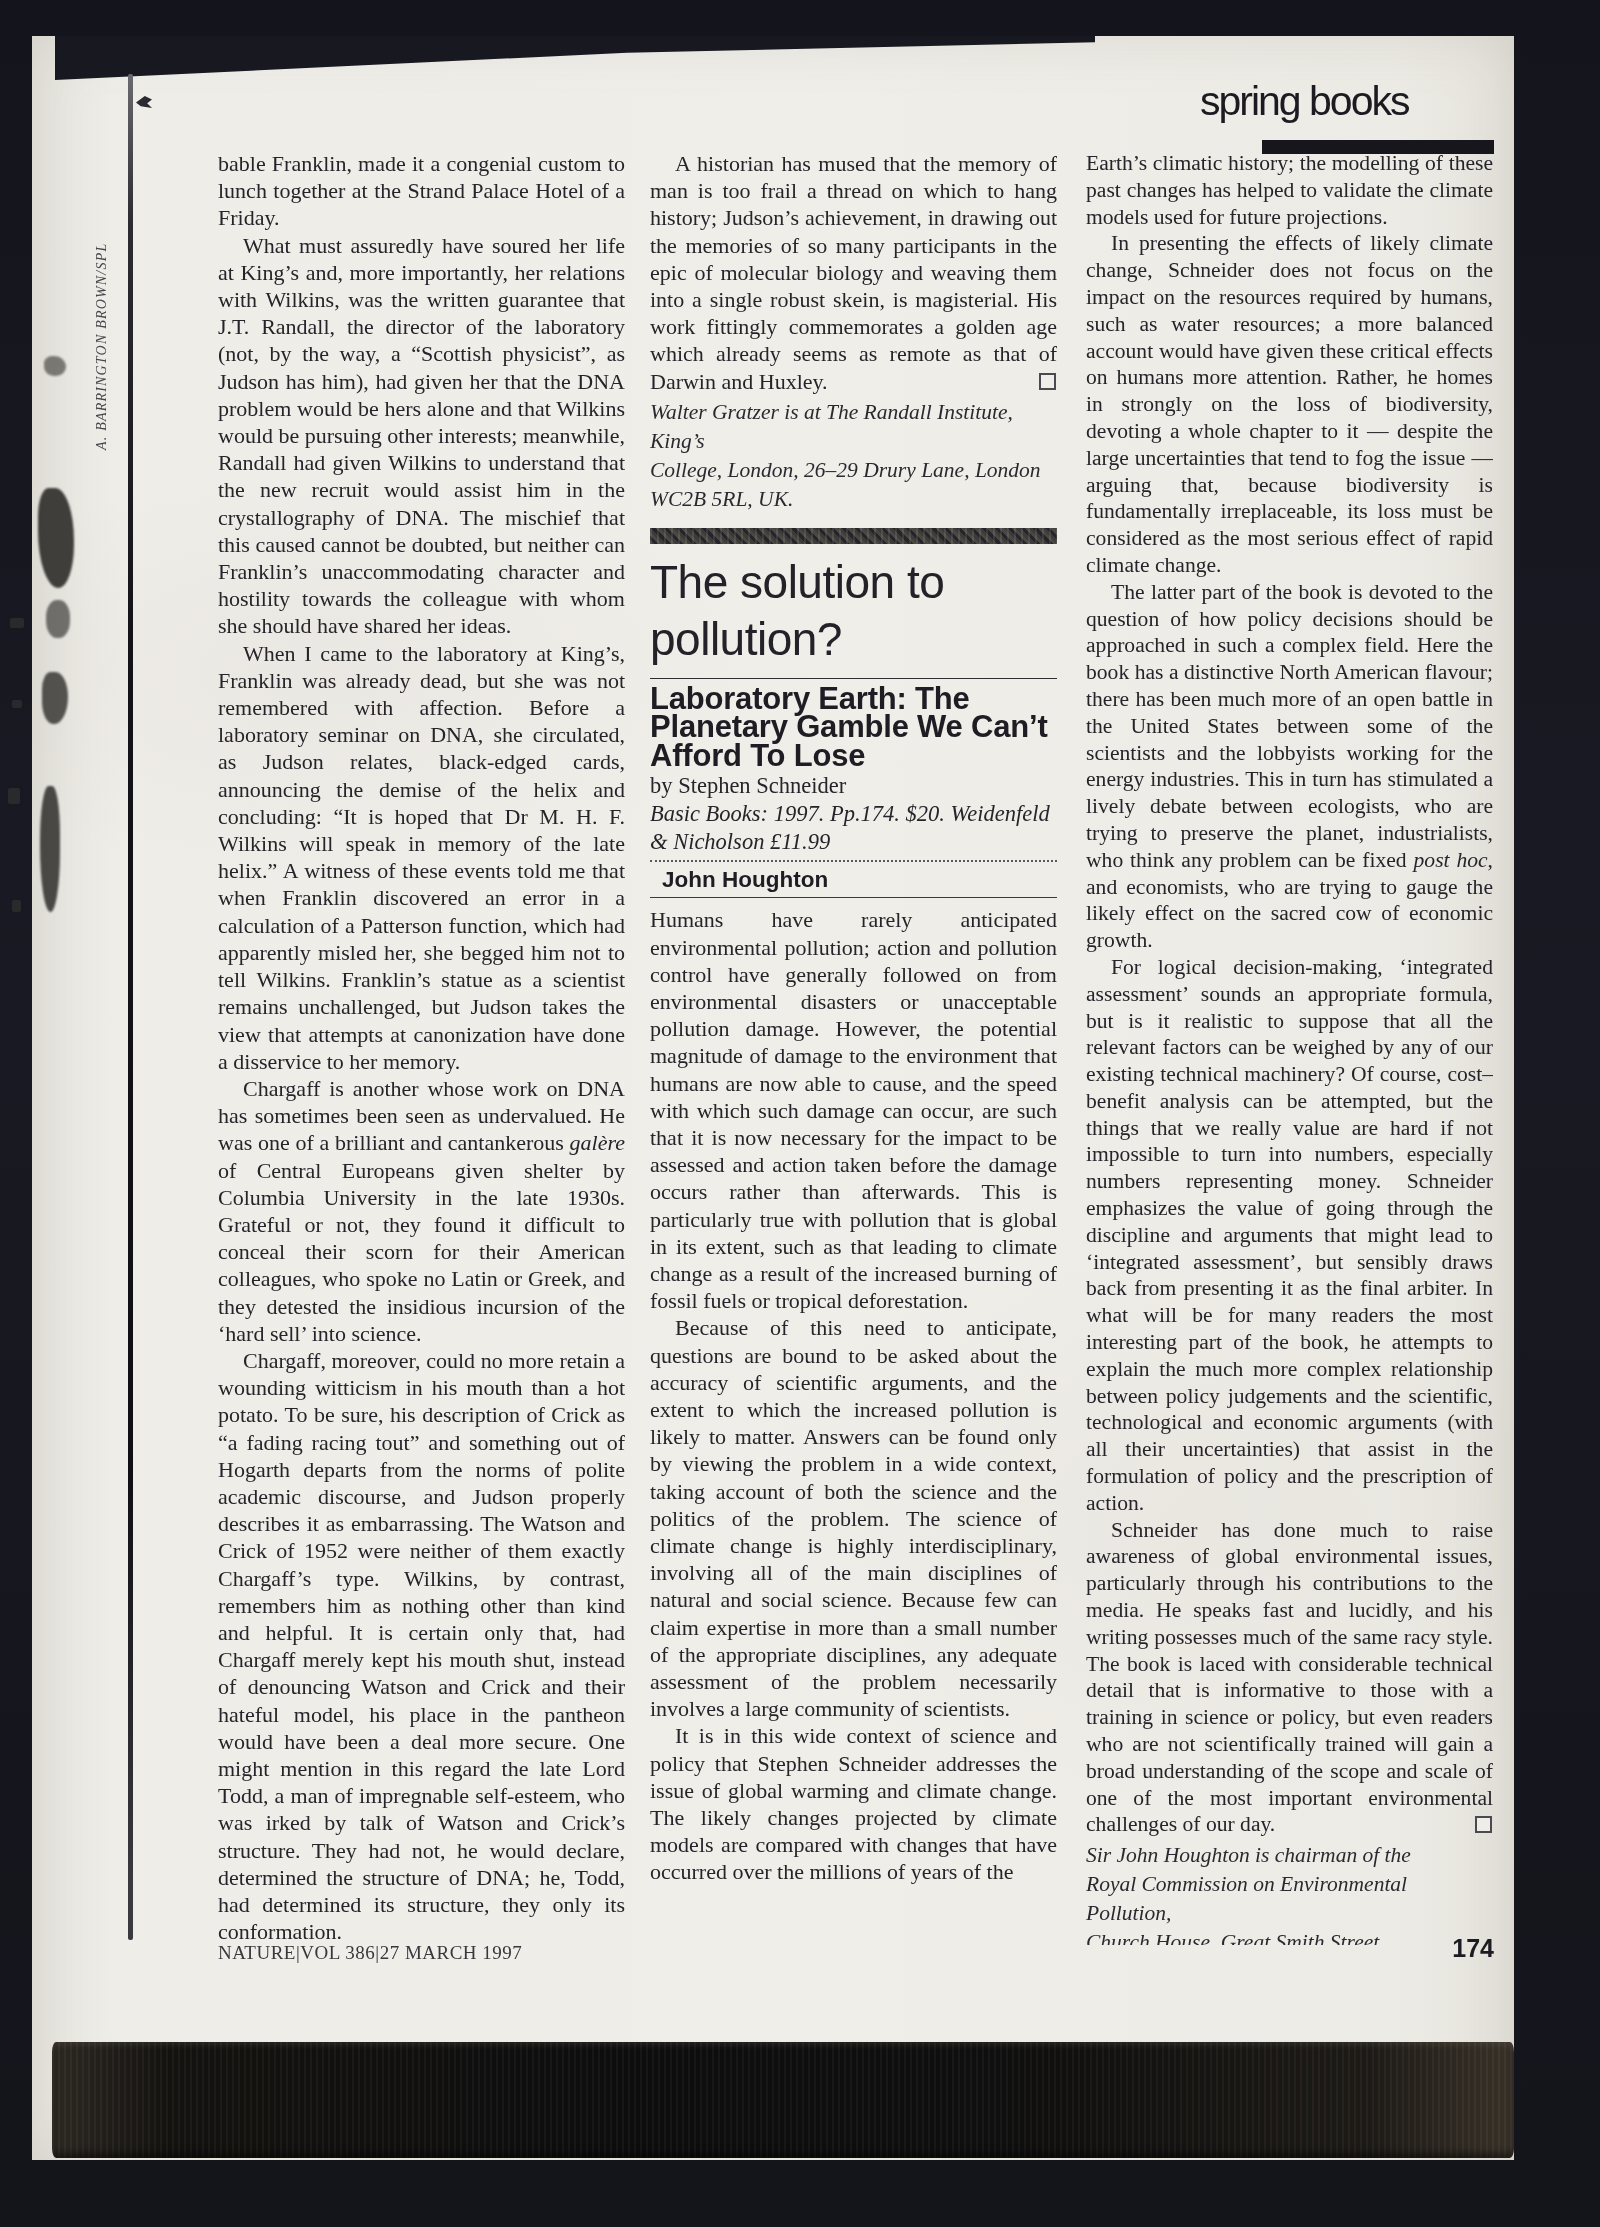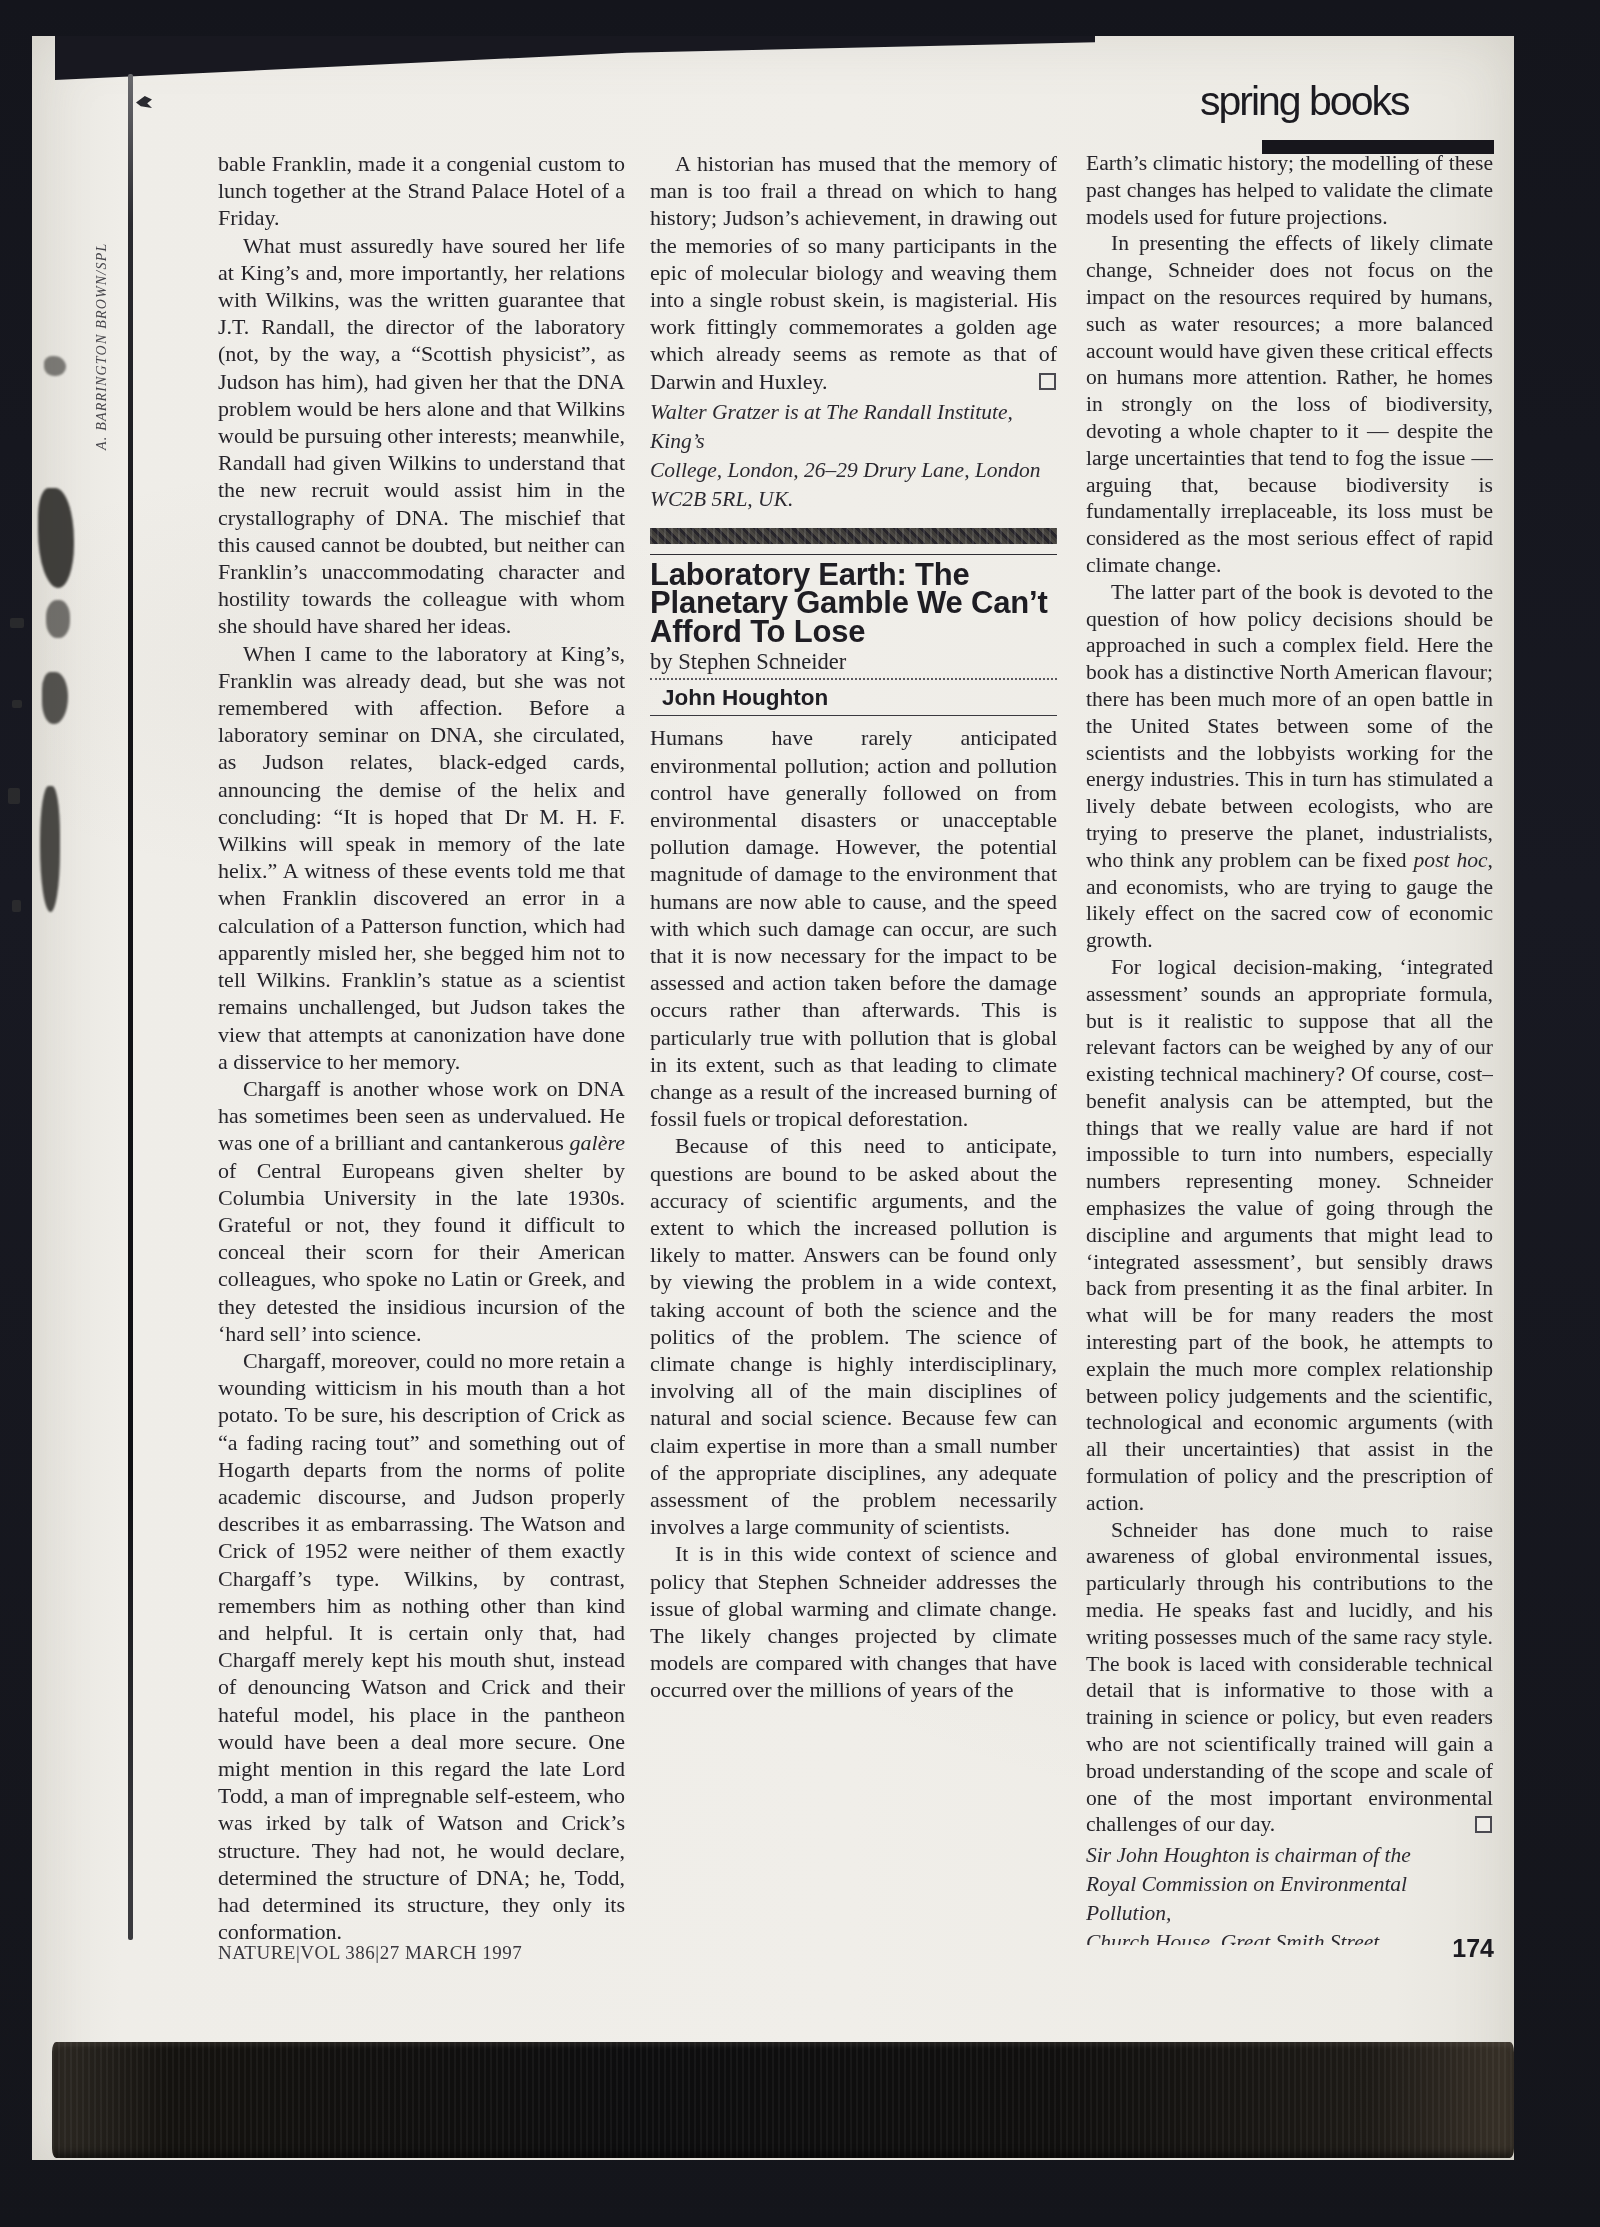--- a/index.html
+++ b/index.html
@@ -158,23 +158,25 @@
 
   <div class="col col2">
     <p class="body-p indent"><span>A historian has mused that the memory of man is too frail a thread on which to hang history; Judson’s achievement, in drawing out the memories of so many participants in the epic of molecular biology and weaving them into a single robust skein, is magisterial. His work fittingly commemorates a golden age which already seems as remote as that of Darwin and Huxley.</span><span class="endbox"></span></p>
     <div class="sig-block">
       <div class="sig-line">Walter Gratzer is at The Randall Institute, King’s</div>
       <div class="sig-line">College, London, 26–29 Drury Lane, London</div>
       <div class="sig-line">WC2B 5RL, UK.</div>
     </div>
 
     <div class="review-divider"></div>
+    <p class="article-title">The solution to pollution?</p>
     <hr class="rule thin">
     <p class="book-title">Laboratory Earth: The Planetary Gamble We Can’t Afford To Lose</p>
     <p class="book-author">by Stephen Schneider</p>
+    <p class="book-details">Basic Books: 1997. Pp.174. $20. Weidenfeld &amp; Nicholson £11.99</p>
     <hr class="dotted-rule">
     <p class="reviewer">John Houghton</p>
     <hr class="reviewer-rule">
 
     <p class="body-p"><span>Humans have rarely anticipated environmental pollution; action and pollution control have generally followed on from environmental disasters or unacceptable pollution damage. However, the potential magnitude of damage to the environment that humans are now able to cause, and the speed with which such damage can occur, are such that it is now necessary for the impact to be assessed and action taken before the damage occurs rather than afterwards. This is particularly true with pollution that is global in its extent, such as that leading to climate change as a result of the increased burning of fossil fuels or tropical deforestation.</span></p>
     <p class="body-p indent"><span>Because of this need to anticipate, questions are bound to be asked about the accuracy of scientific arguments, and the extent to which the increased pollution is likely to matter. Answers can be found only by viewing the problem in a wide context, taking account of both the science and the politics of the problem. The science of climate change is highly interdisciplinary, involving all of the main disciplines of natural and social science. Because few can claim expertise in more than a small number of the appropriate disciplines, any adequate assessment of the problem necessarily involves a large community of scientists.</span></p>
     <p class="body-p indent"><span>It is in this wide context of science and policy that Stephen Schneider addresses the issue of global warming and climate change. The likely changes projected by climate models are compared with changes that have occurred over the millions of years of the</span></p>
   </div>
 
   <div class="col col3">

